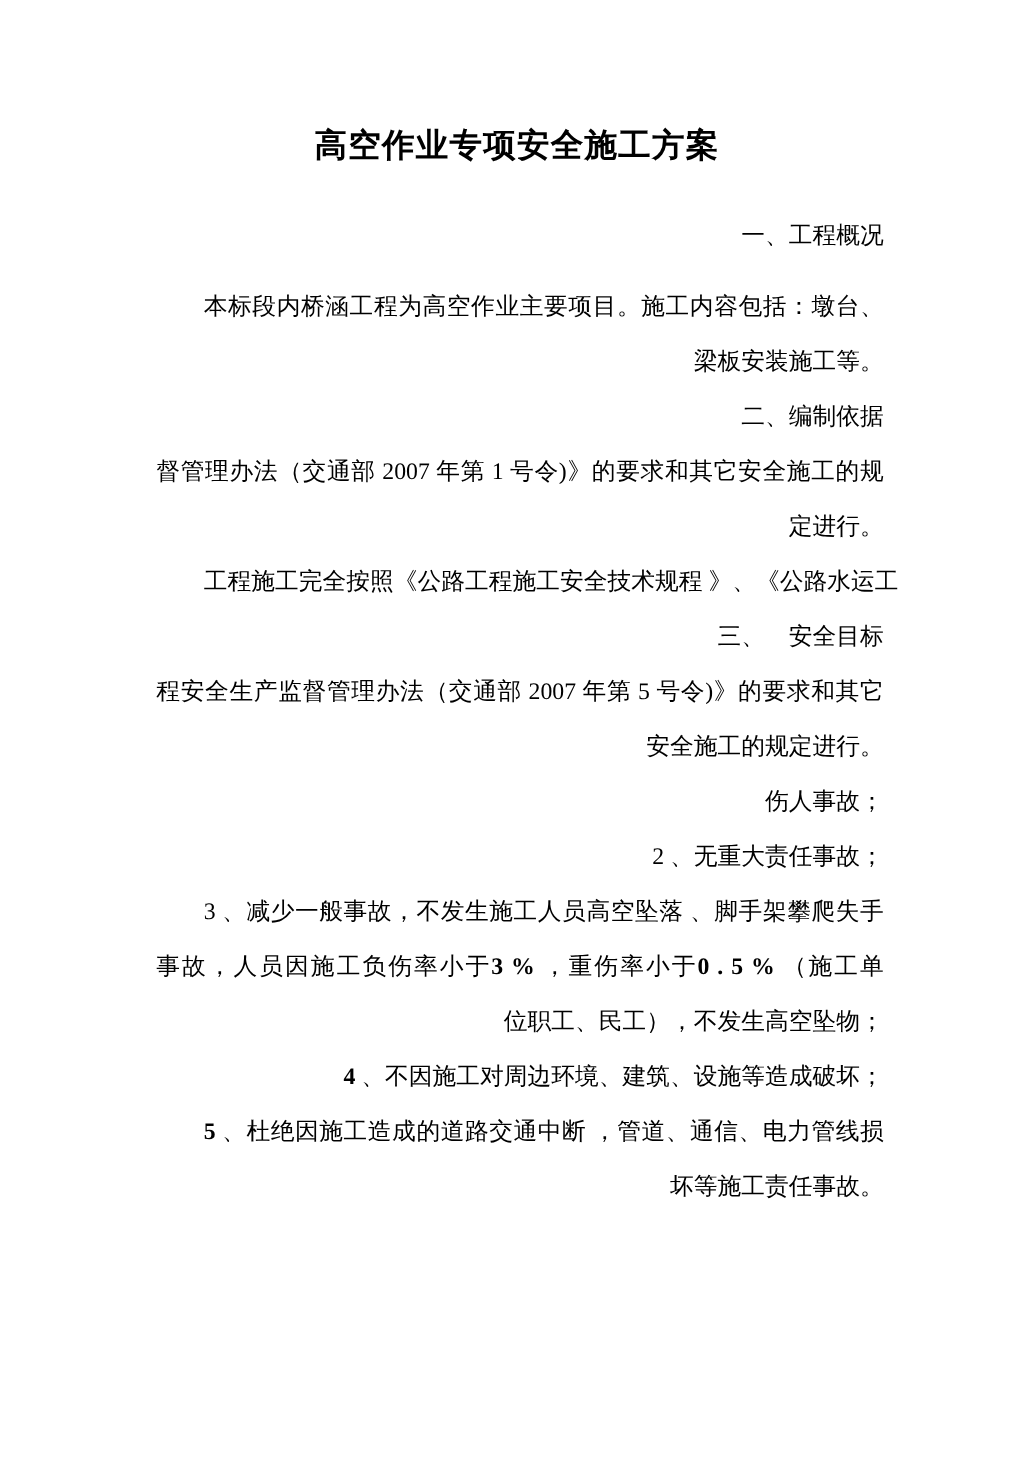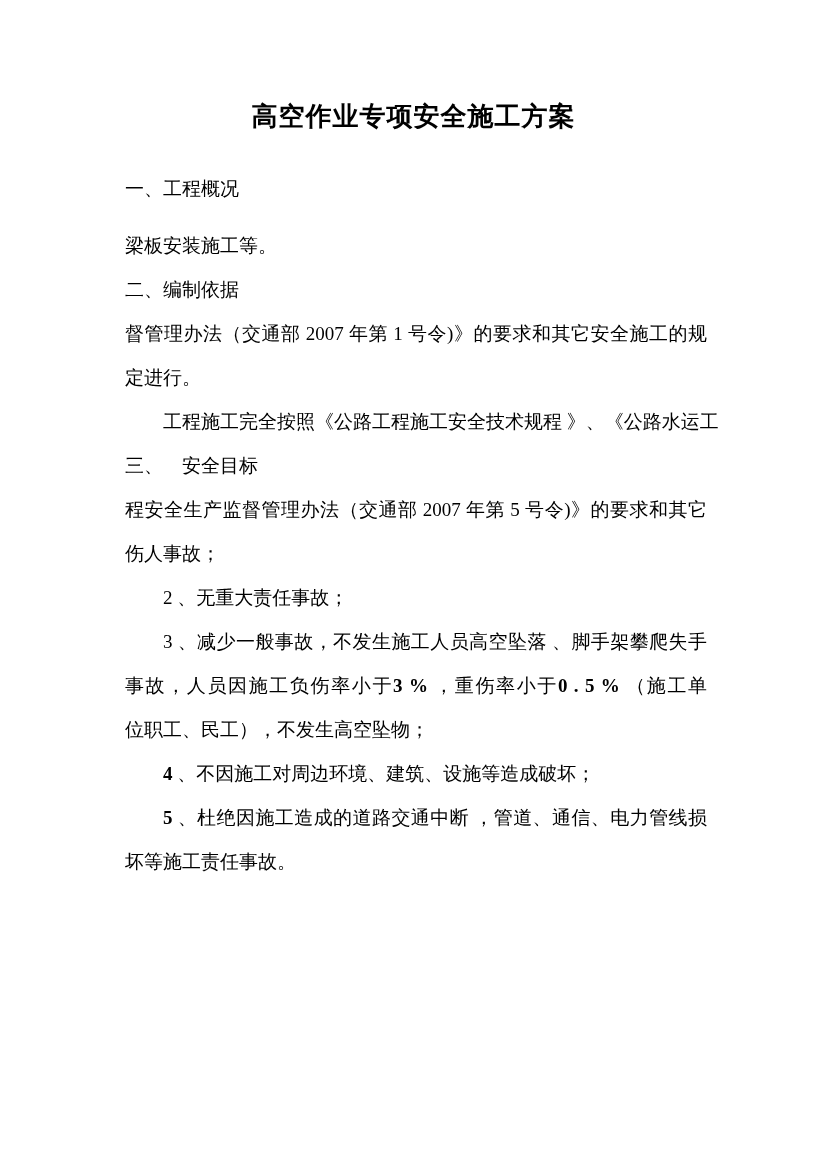--- a/index.html
+++ b/index.html
@@ -21,40 +21,42 @@
     font-size: 26px;
     font-weight: bold;
     line-height: 50px;
     letter-spacing: 1px;
   }
   .body {
     margin: 25px 120px 0 125px; 
     font-size: 19px;
     line-height: 44px;
   }
-  .line { white-space: nowrap; text-align: left; }
+  .line { white-space: nowrap; text-align: right; }
   .line.fill { text-align: justify; text-align-last: justify; text-justify: inter-ideograph; }
   .line.indent { text-indent: 38px; }
   .line.gap-after { margin-bottom: 13px; }
   .bold { font-weight: bold; }
 </style>
 </head>
 <body>
 
 <div class="page">
   <h1 class="title">高空作业专项安全施工方案</h1>
   <div class="body">
       <div class="line gap-after"><span>一、工程概况</span></div>
+      <div class="line indent fill"><span>本标段内桥涵工程为高空作业主要项目。施工内容包括：墩台、</span></div>
       <div class="line"><span>梁板安装施工等。</span></div>
       <div class="line"><span>二、编制依据</span></div>
       <div class="line fill"><span>督管理办法（交通部 2007 年第 1 号令)》的要求和其它安全施工的规</span></div>
       <div class="line"><span>定进行。</span></div>
       <div class="line indent fill"><span>工程施工完全按照《公路工程施工安全技术规程 》、《公路水运工</span></div>
       <div class="line"><span>三、　安全目标</span></div>
       <div class="line fill"><span>程安全生产监督管理办法（交通部 2007 年第 5 号令)》的要求和其它</span></div>
+      <div class="line"><span>安全施工的规定进行。</span></div>
       <div class="line"><span>伤人事故；</span></div>
       <div class="line indent"><span>2 、无重大责任事故；</span></div>
       <div class="line indent fill"><span>3 、减少一般事故，不发生施工人员高空坠落 、脚手架攀爬失手</span></div>
       <div class="line fill"><span>事故，人员因施工负伤率小于</span><span class="bold">3 %</span><span> ，重伤率小于</span><span class="bold">0 . 5 %</span><span> （施工单</span></div>
       <div class="line"><span>位职工、民工），不发生高空坠物；</span></div>
       <div class="line indent"><span class="bold">4 </span><span>、不因施工对周边环境、建筑、设施等造成破坏；</span></div>
       <div class="line indent fill"><span class="bold">5 </span><span>、杜绝因施工造成的道路交通中断 ，管道、通信、电力管线损</span></div>
       <div class="line"><span>坏等施工责任事故。</span></div>
     </div>
 </div>

